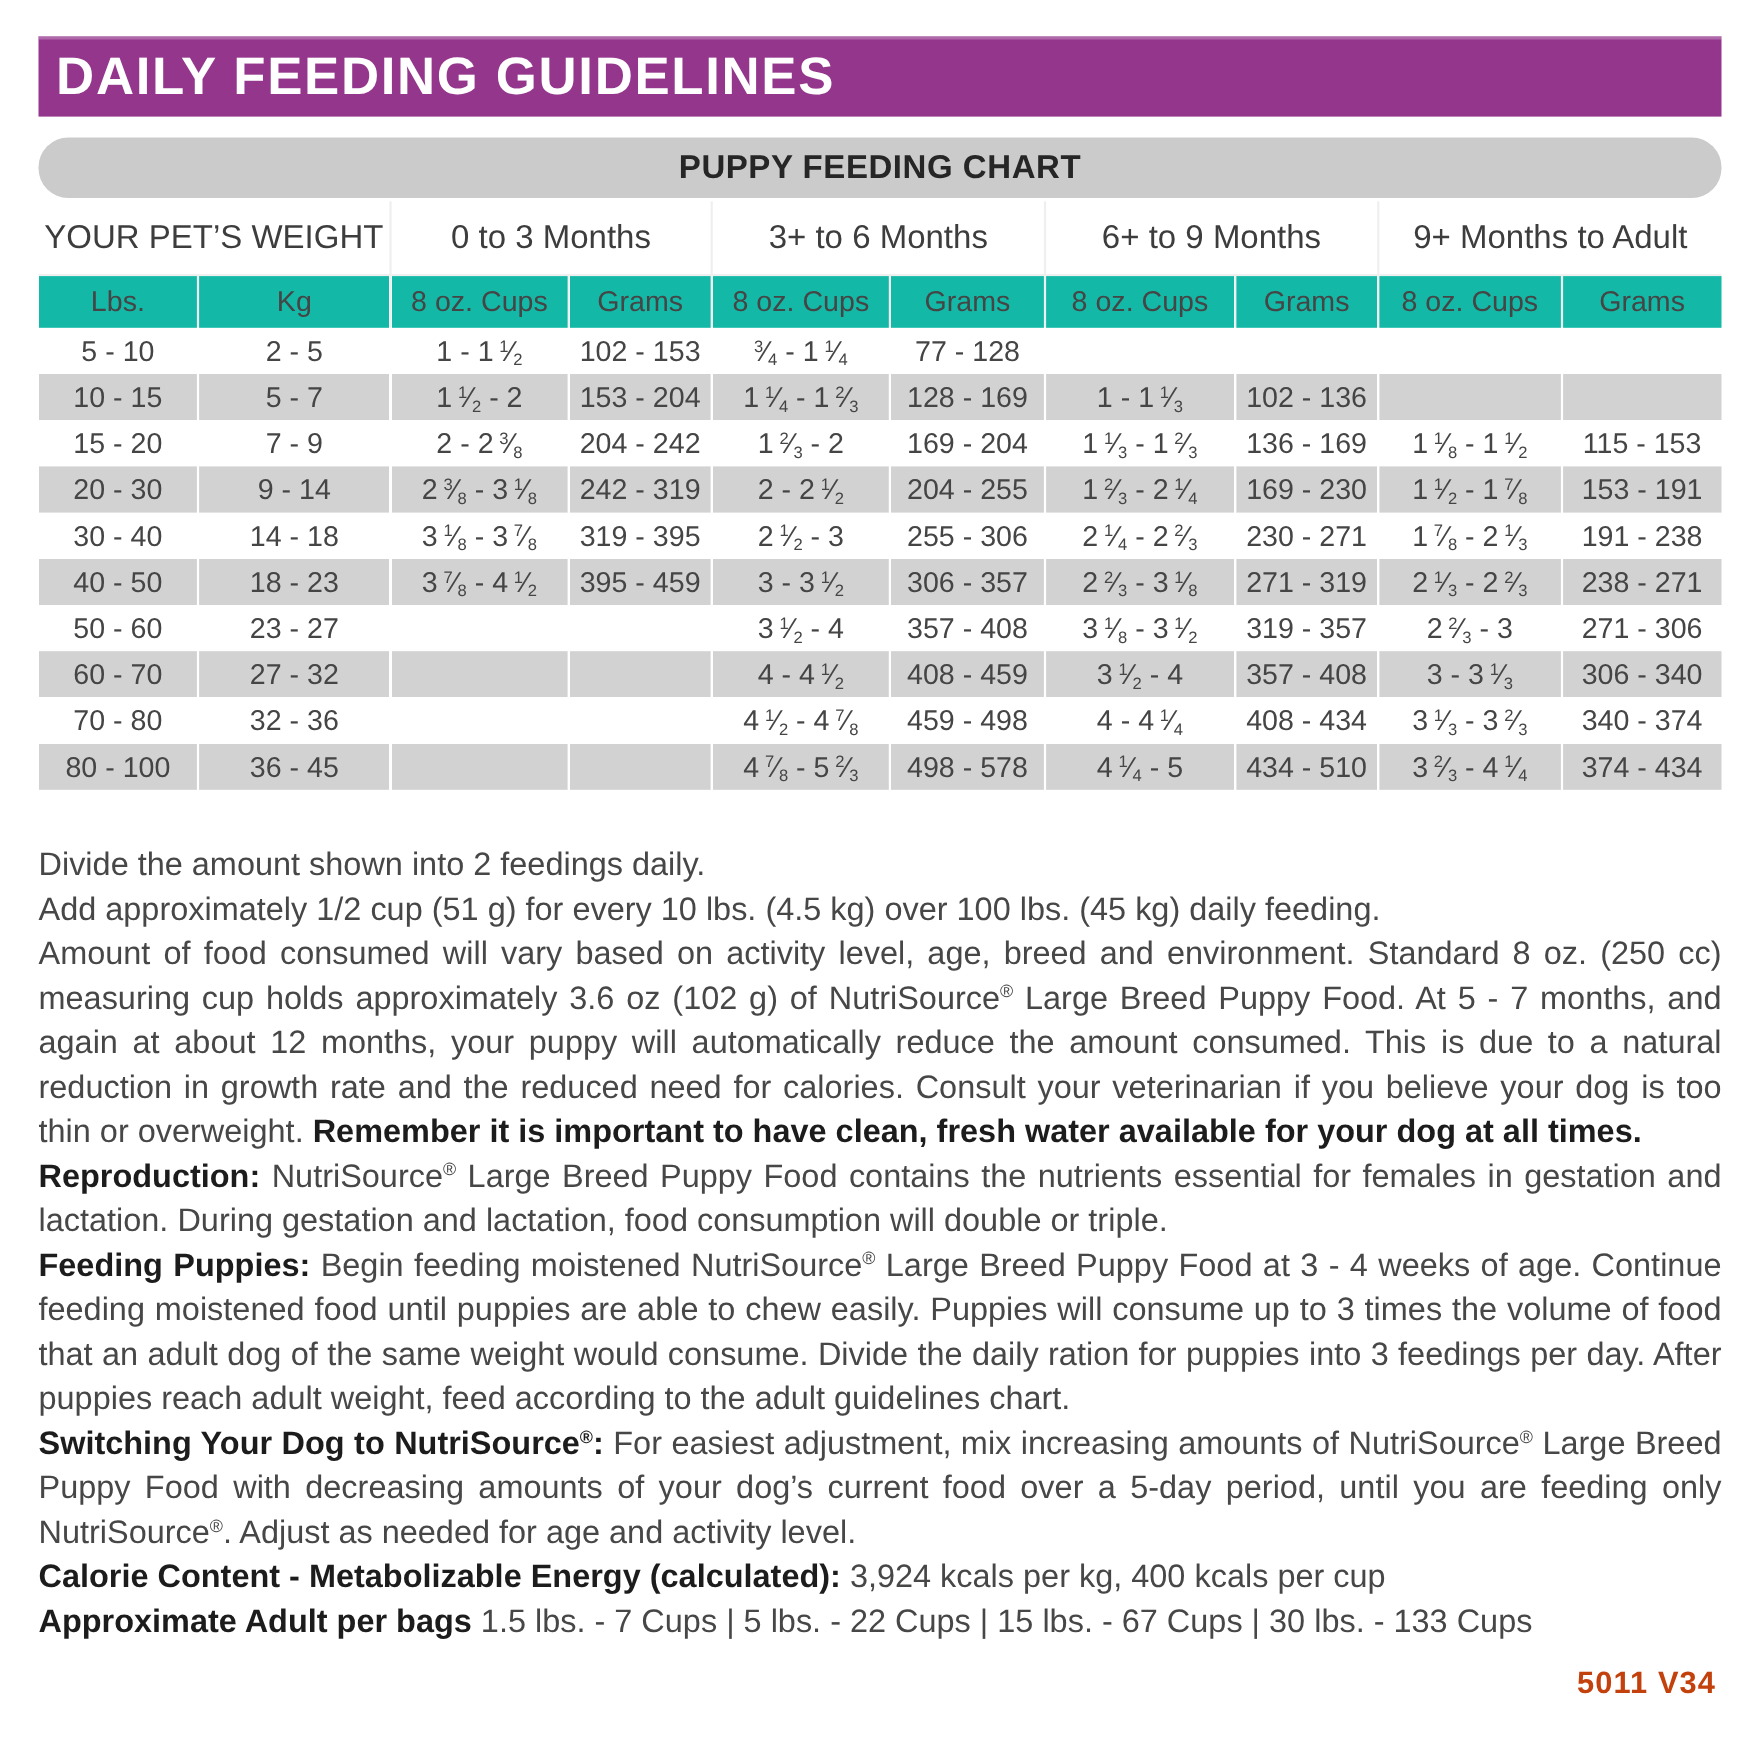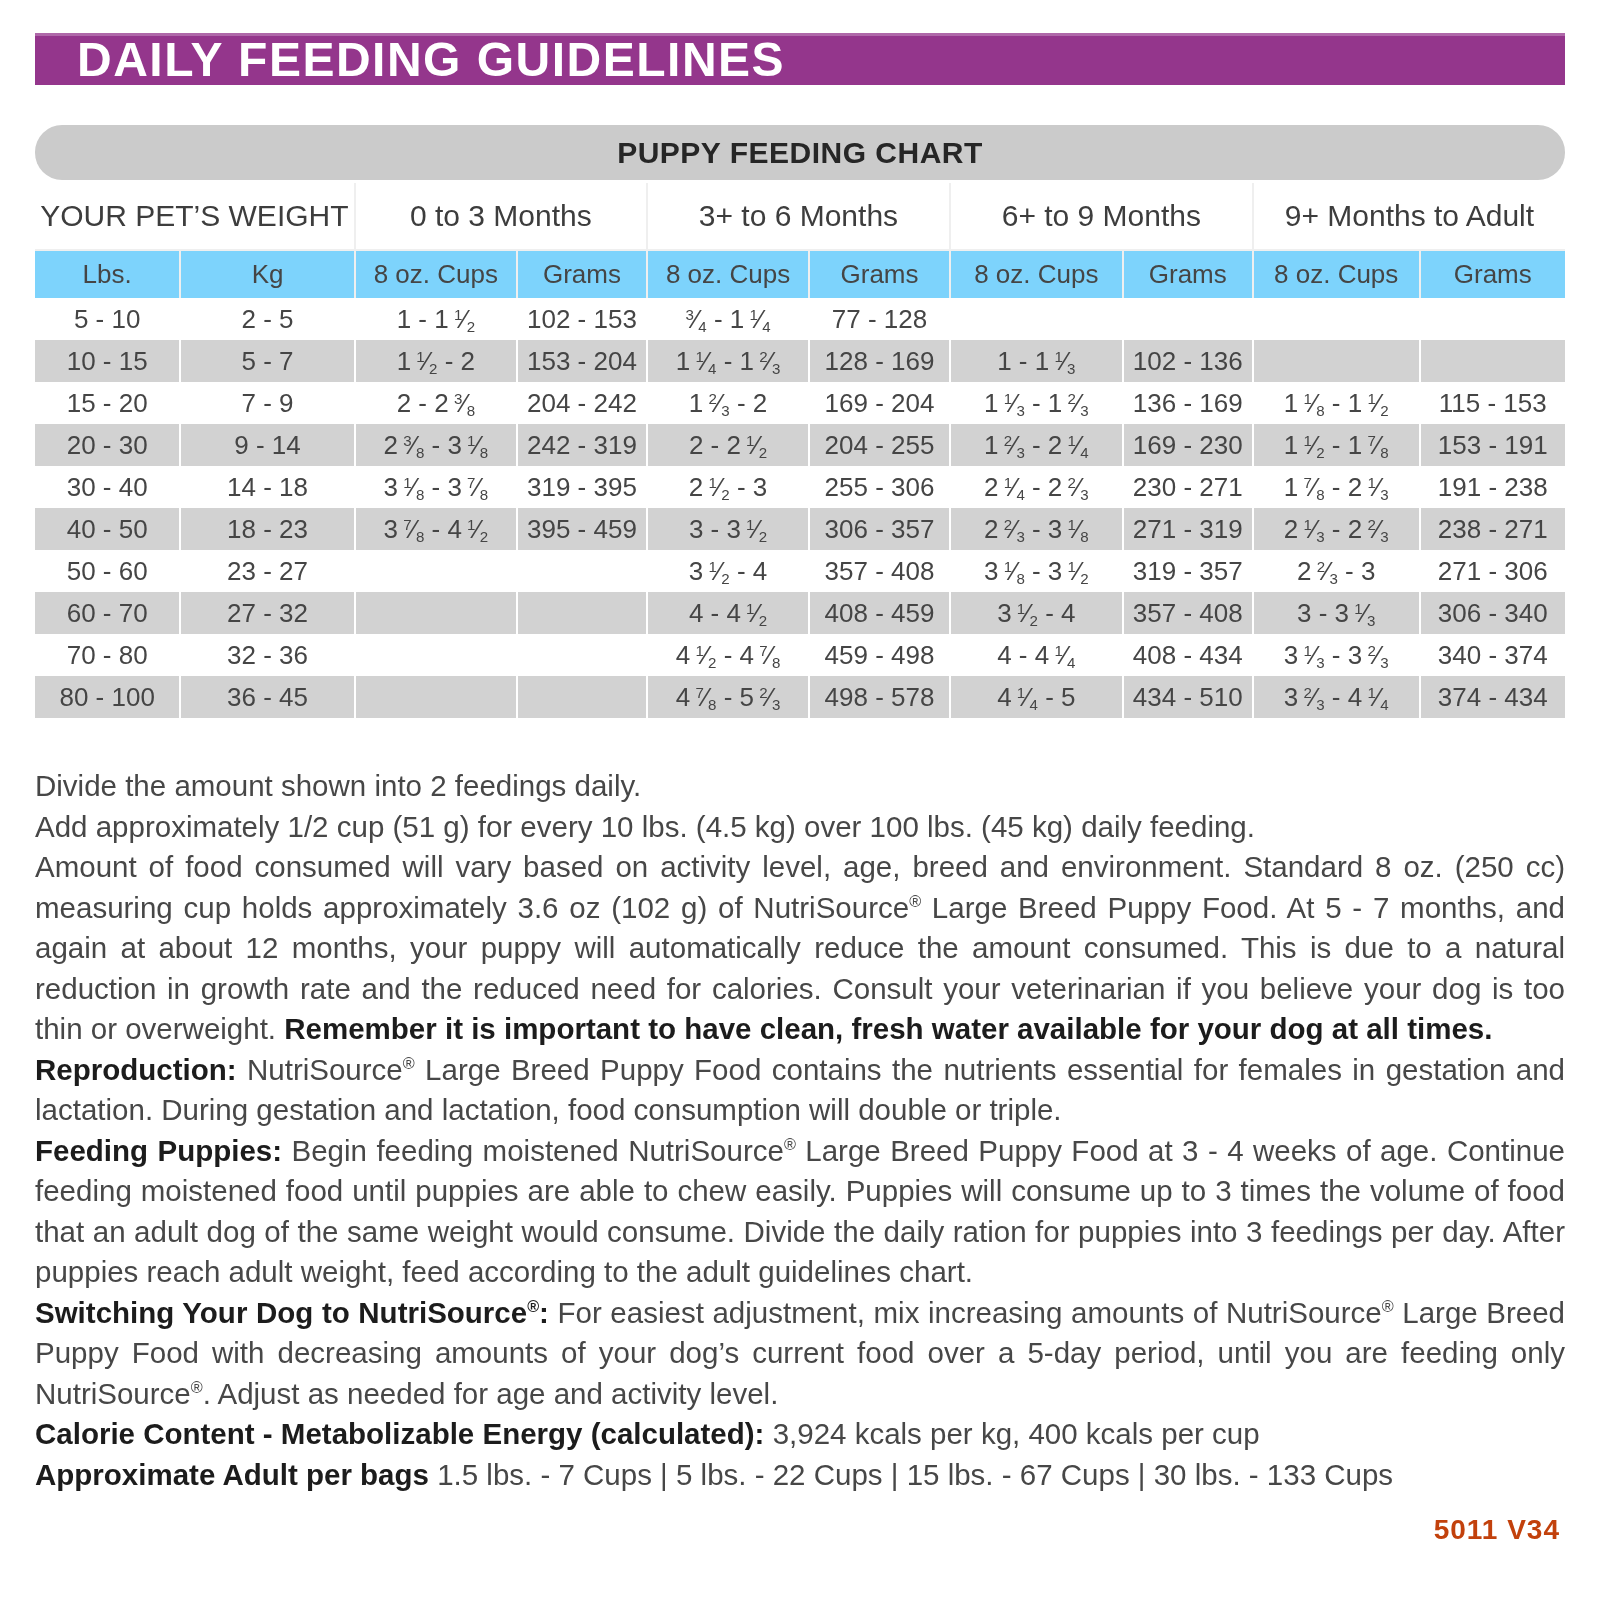--- a/index.html
+++ b/index.html
@@ -4,22 +4,22 @@
 <style>
   html,body{margin:0;padding:0;}
   body{
     width:1600px;height:1600px;background:#ffffff;
     font-family:"Liberation Sans", sans-serif;
   }
   .page{position:relative;width:1600px;height:1600px;overflow:hidden;background:#fff;}
 
   
   .banner{
-    position:absolute;left:35px;top:33px;width:1530px;height:52px;
-    background:#94368c;display:flex;align-items:center;box-sizing:border-box;padding-left:42px;
+    position:absolute;left:35px;top:33px;width:1530px;height:73px;
+    background:#94368c;display:flex;align-items:center;box-sizing:border-box;padding-left:16px;
     box-shadow:inset 0 3px 0 rgba(255,255,255,0.25);
   }
   .banner-title{color:#ffffff;font-size:48px;font-weight:bold;letter-spacing:1.5px;}
 
   
   .chart-bar{
     position:absolute;left:35px;top:125px;width:1530px;height:55px;
     background:#cbcbcb;display:flex;align-items:center;justify-content:center;border-radius:27px;
   }
   .chart-title{font-size:30px;font-weight:bold;color:#262626;letter-spacing:0.5px;}
@@ -29,21 +29,21 @@
     position:absolute;left:35px;top:183px;width:1530px;
     border-collapse:collapse;table-layout:fixed;
   }
   .feed-table th,.feed-table td{font-weight:normal;text-align:center;padding:0;overflow:hidden;white-space:nowrap;}
   .group-row th{
     height:66px;font-size:30px;color:#3d3d3d;background:#fff;
     border-right:2px solid #efefef;border-bottom:2px solid #efefef;margin-left:14px;
   }
   .group-row th:last-child{border-right:none;}
   .sub-row th{
-    height:47px;font-size:26px;color:#454545;background:#7dd3fc;
+    height:47px;font-size:26px;color:#454545;background:#14b8a6;
     border-right:2px solid #efefef;
   }
   .sub-row th:last-child{border-right:none;}
   .data-row td{height:42px;font-size:26px;color:#454545;background:#fff;border-right:2px solid #ffffff;}
   .data-row td:last-child{border-right:none;}
   .data-row.alt td{background:#d2d2d2;}
 
   
   .fr{white-space:nowrap;}
   .fr sup{font-size:58%;vertical-align:0.55em;line-height:0;}

